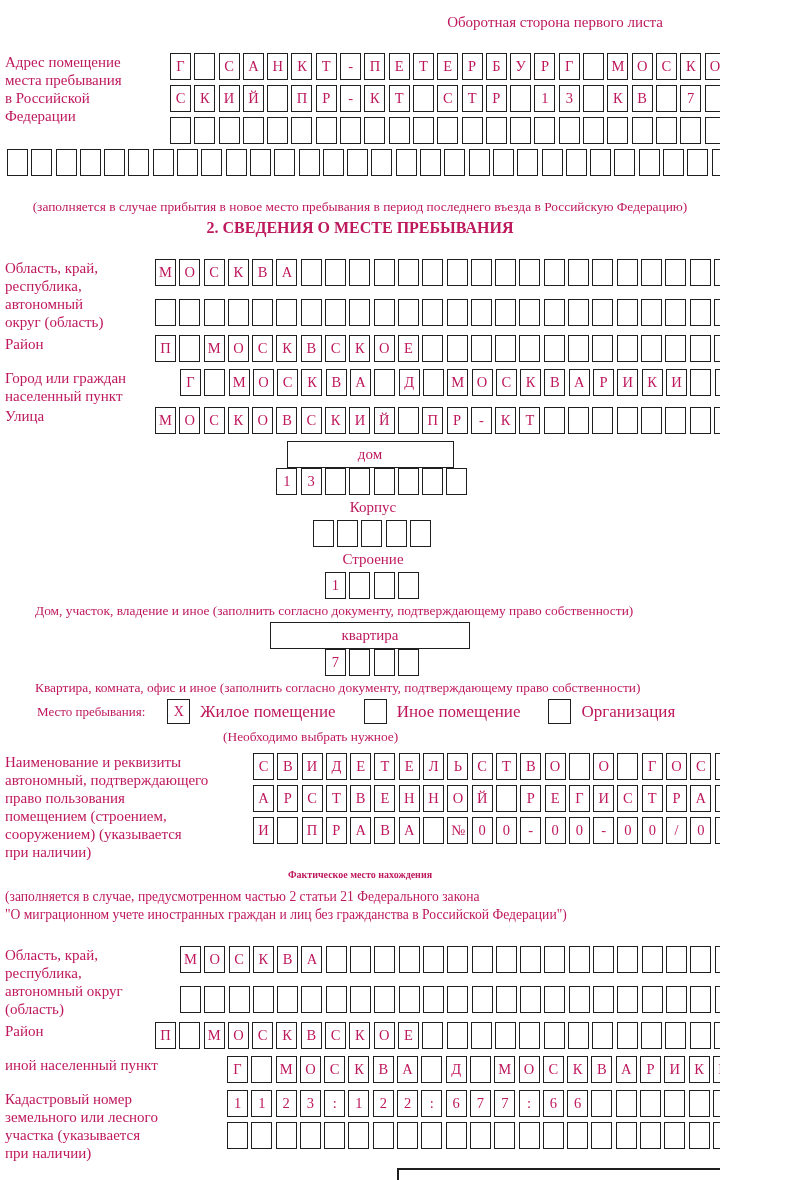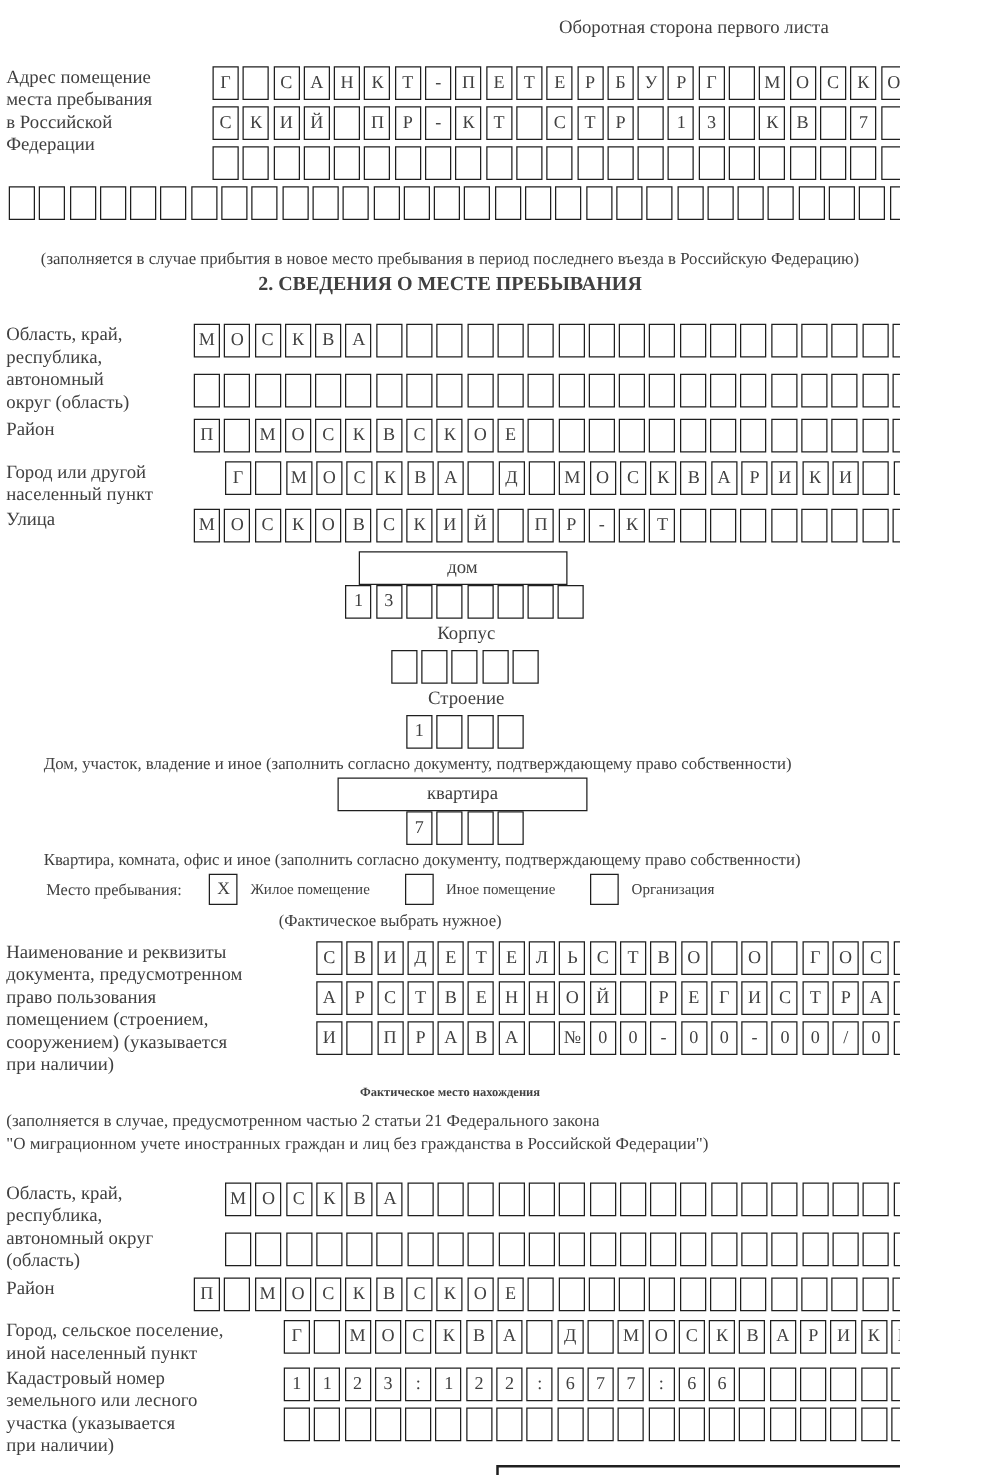--- a/index.html
+++ b/index.html
@@ -1,18 +1,18 @@
 <!DOCTYPE html>
 <html><head>
 <meta charset="utf-8">
 <style>
   html,body{margin:0;padding:0;background:#fff;}
   .page{
     width:720px;height:1180px;box-sizing:border-box;
-    padding:14px 5px 16px 5px;background:#fff;color:#404040;
+    padding:14px 5px 16px 5px;background:#fff;color:#be185d;
     font-family:"Liberation Serif","DejaVu Serif",serif;
     overflow:hidden;position:relative;
   }
   .header-note{ text-align:right; font-size:15px; padding-right:52px; margin-bottom:22px;}
   .flexrow{display:flex;align-items:flex-start;}
   .label{font-size:15px;line-height:18px;flex:0 0 auto;}
   .label .line{white-space:nowrap;}
   .w165{width:165px;} .w150{width:150px;} .w175{width:175px;}
   .w248{width:248px;} .w222{width:222px;}
   .grid{display:flex;flex-direction:column;}
@@ -36,21 +36,21 @@
   }
   .dom-box{width:165px;} .kv-box{width:198px;}
   .inline-label{font-size:15px;margin:0 7px 0 6px;white-space:nowrap;line-height:25px;}
   .caption-left{margin-left:30px;margin-bottom:3px;}
   .stay-row{margin-left:32px;margin-bottom:4px;align-items:center;}
   .stay-label{font-size:13px;margin-right:22px;}
   .checkbox{
     width:21px;height:23px;border:1.6px solid #1f1f1f;display:inline-flex;
     align-items:center;justify-content:center;font-size:14px;flex:0 0 auto;
   }
-  .opt-label{font-size:12px;margin:0 28px 0 10px;}
+  .opt-label{font-size:17px;margin:0 28px 0 10px;}
   .stay-note{margin-left:218px;margin-bottom:8px;}
   .doc-block{margin-bottom:8px;}
   .fact-title{font-weight:bold;text-align:center;font-size:10px;margin:6px 0 8px 0;}
   .fact-notes{font-size:13.6px;line-height:18px;margin-bottom:8px;}
   .stamp-box{
     width:356px;height:170px;border:2px solid #1f1f1f;margin-left:392px;margin-top:6px;
     background:#fff;
   }
   .stamp-caption{margin-left:356px;width:432px;text-align:center;font-size:13.6px;line-height:18px;margin-top:6px;}
 </style>
@@ -274,21 +274,21 @@
         <div class="cell"></div>
         <div class="cell"></div>
         <div class="cell"></div>
         <div class="cell"></div>
         <div class="cell"></div>
       </div>
   </div>
 
   <div class="flexrow mb2">
     <div class="label w175">
-        <div class="line">Город или другой</div>
+        <div class="line">Город или граждан</div>
         <div class="line">населенный пункт</div>
       </div>
     <div class="cellrow">
         <div class="cell">Г</div>
         <div class="cell"></div>
         <div class="cell">М</div>
         <div class="cell">О</div>
         <div class="cell">С</div>
         <div class="cell">К</div>
         <div class="cell">В</div>
@@ -385,26 +385,26 @@
 
   <div class="flexrow stay-row">
     <span class="stay-label">Место пребывания:</span>
     <span class="checkbox">X</span>
     <span class="opt-label">Жилое помещение</span>
     <span class="checkbox"></span>
     <span class="opt-label">Иное помещение</span>
     <span class="checkbox"></span>
     <span class="opt-label">Организация</span>
   </div>
-  <div class="caption stay-note">(Фактическое выбрать нужное)</div>
+  <div class="caption stay-note">(Необходимо выбрать нужное)</div>
 
   <div class="flexrow doc-block">
     <div class="label w248">
         <div class="line">Наименование и реквизиты</div>
-        <div class="line">документа, предусмотренном</div>
+        <div class="line">автономный, подтверждающего</div>
         <div class="line">право пользования</div>
         <div class="line">помещением (строением,</div>
         <div class="line">сооружением) (указывается</div>
         <div class="line">при наличии)</div>
       </div>
     <div class="grid">
       <div class="cellrow">
           <div class="cell">С</div>
           <div class="cell">В</div>
           <div class="cell">И</div>
@@ -571,21 +571,20 @@
         <div class="cell"></div>
         <div class="cell"></div>
         <div class="cell"></div>
         <div class="cell"></div>
         <div class="cell"></div>
       </div>
   </div>
 
   <div class="flexrow mb2">
     <div class="label w222">
-        <div class="line">Город, сельское поселение,</div>
         <div class="line">иной населенный пункт</div>
       </div>
     <div class="cellrow">
         <div class="cell">Г</div>
         <div class="cell"></div>
         <div class="cell">М</div>
         <div class="cell">О</div>
         <div class="cell">С</div>
         <div class="cell">К</div>
         <div class="cell">В</div>

